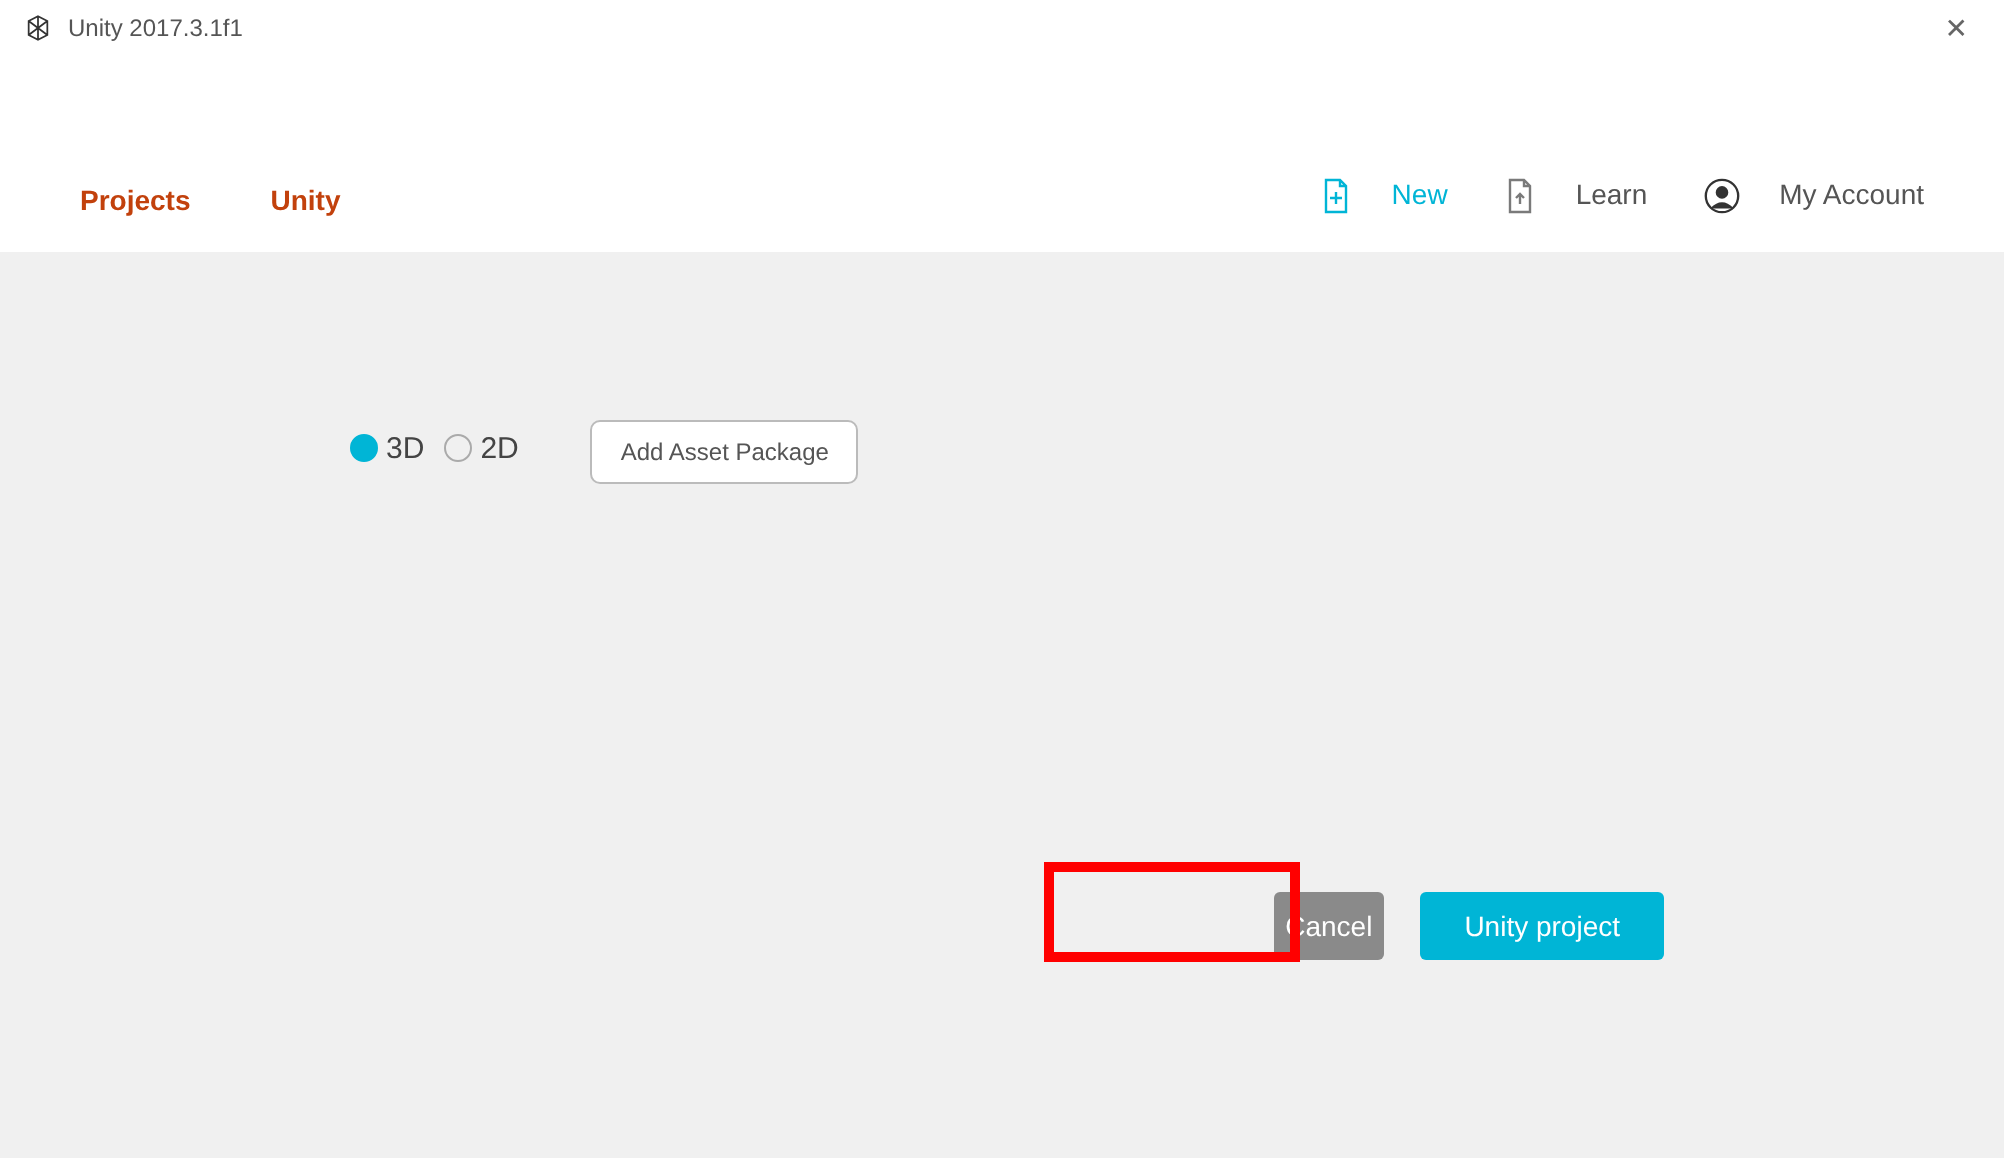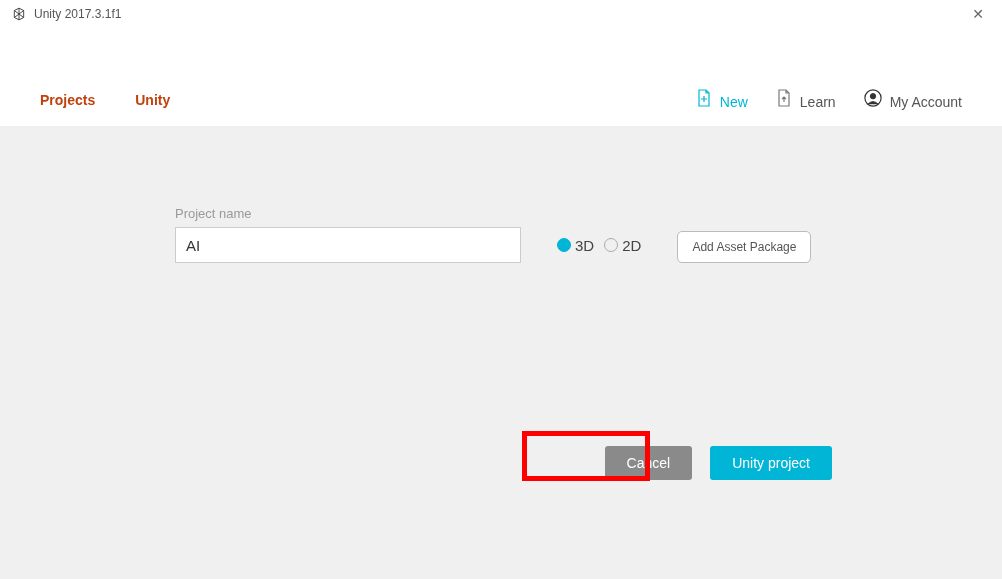--- a/index.html
+++ b/index.html
@@ -62,22 +62,22 @@
       cursor: pointer;
     }
     .header-actions {
       display: flex;
       align-items: center;
       gap: 28px;
       padding-top: 45px;
     }
     .header-action {
       display: flex;
-      align-items: flex-end;
-      gap: 8px;
+      align-items: flex-start;
+      gap: 20px;
       cursor: pointer;
       font-size: 14px;
       color: #555;
     }
     .header-action.accent { color: #00b5d6; }
     .header-action.accent svg { stroke: #00b5d6; fill: none; }
     .header-action svg { stroke: #7a7a7a; fill: none; }
     .account-icon svg { stroke: #333; fill: #333; }
     
     .main {
@@ -228,21 +228,21 @@
     .footer-buttons {
       position: absolute;
       right: 170px;
       top: 320px;
       display: flex;
       align-items: center;
       gap: 18px;
     }
     .btn {
       height: 34px;
-      padding: 0 22px;
+      padding: 0 6px;
       border-radius: 3px;
       border: none;
       cursor: pointer;
       font-size: 14px;
       color: #fff;
     }
     .btn-cancel {
       background: #8a8a8a;
     }
     .btn-create {
@@ -303,24 +303,20 @@
           </svg>
       </span>
       <span>My Account</span>
     </div>
   </div>
 </div>
 
 <div class="main">
 
   <div class="form-row">
-    <div class="form-group">
-      <span class="form-label">Project name</span>
-      <input type="text" class="text-input" value="AI" style="">
-    </div>
     <div class="dim-options">
       <span class="radio-item">
         <span class="radio-circle checked"></span>
         <span class="radio-label">3D</span>
       </span>
       <span class="radio-item">
         <span class="radio-circle"></span>
         <span class="radio-label">2D</span>
       </span>
     </div>

